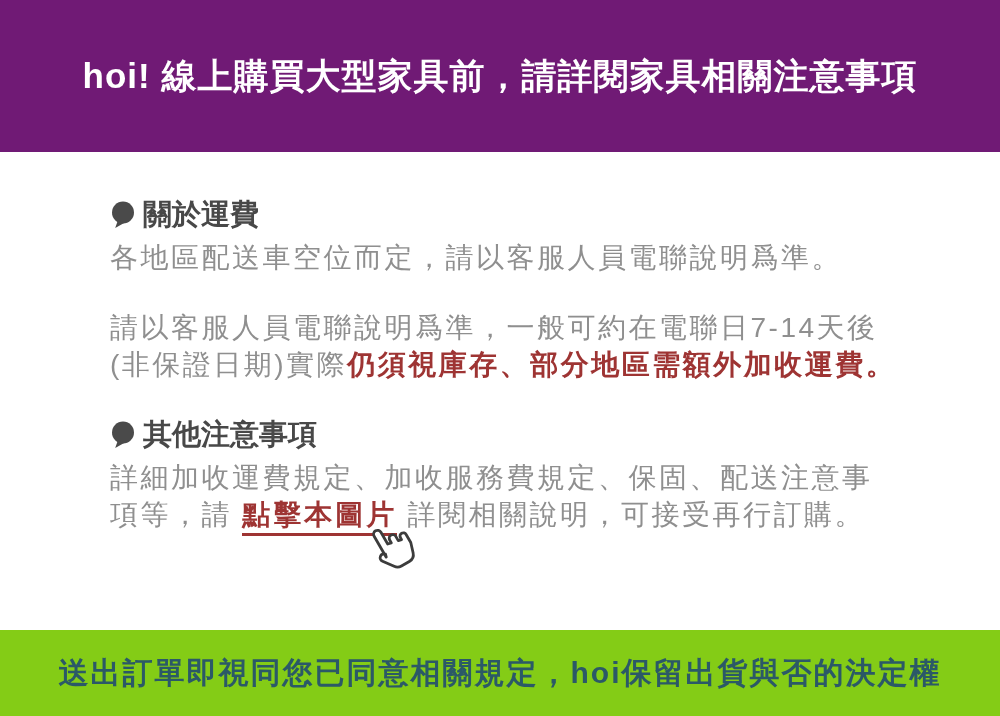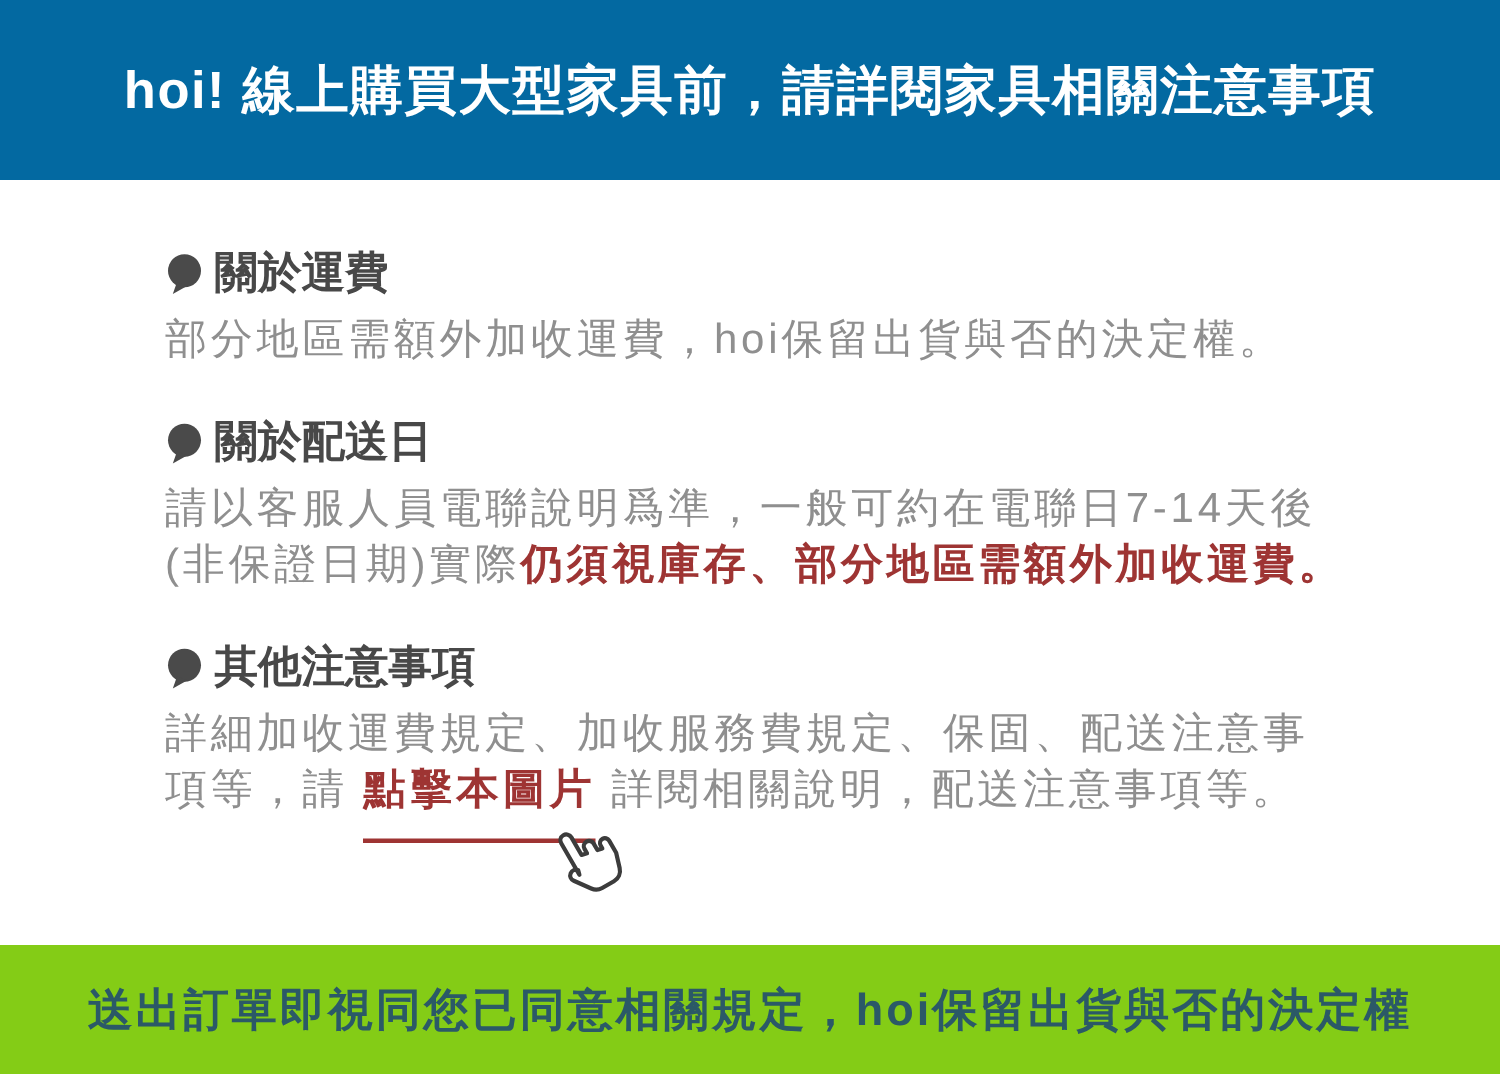--- a/index.html
+++ b/index.html
@@ -5,22 +5,22 @@
   html,body{margin:0;padding:0;}
   body{
     width:1000px;height:716px;
     background:#ffffff;
     display:flex;flex-direction:column;
     font-family:"Liberation Sans","DejaVu Sans",sans-serif;
     overflow:hidden;
   }
   
   .banner{
-    flex:none;height:120px;
-    background:#0369a1;
+    flex:none;height:152px;
+    background:#701a75;
     display:flex;align-items:center;justify-content:center;
   }
   .banner h1{
     margin:0;
     color:#ffffff;
     font-size:35px;font-weight:bold;
     letter-spacing:1px;
     white-space:nowrap;
   }
   
@@ -38,21 +38,21 @@
     font-size:28px;line-height:37px;
     letter-spacing:2.5px;
     color:#8f8f8f;
   }
   .em-red{color:#9e3433;font-weight:bold;}
   .link-red{
     color:#9e3433;font-weight:bold;
     letter-spacing:3px;
     text-decoration:none;
     border-bottom:3px solid #9e3433;
-    padding-bottom:18px;
+    padding-bottom:3px;
     position:relative;
     cursor:pointer;
     white-space:nowrap;
   }
   .hand{
     position:absolute;
     right:-20px;bottom:-42px;
     transform:rotate(-30deg);
     pointer-events:none;
   }
@@ -80,45 +80,38 @@
   <div class="content">
 
     <section class="section">
       <div class="sec-head">
         <svg class="bubble" width="26" height="28" viewBox="0 0 26 28">
           <circle cx="13" cy="11.5" r="11" fill="#4a4a4a"></circle>
           <path d="M8 19 L5.2 27 L15 21.5 Z" fill="#4a4a4a"></path>
         </svg>
         <span>關於運費</span>
       </div>
-      <p class="sec-body"><span>部分地區需額外加收運費，hoi保留出貨與否的決定權。</span></p>
+      <p class="sec-body"><span>各地區配送車空位而定，請以客服人員電聯說明爲準。</span></p>
     </section>
 
     <section class="section">
-      <div class="sec-head">
-        <svg class="bubble" width="26" height="28" viewBox="0 0 26 28">
-          <circle cx="13" cy="11.5" r="11" fill="#4a4a4a"></circle>
-          <path d="M8 19 L5.2 27 L15 21.5 Z" fill="#4a4a4a"></path>
-        </svg>
-        <span>關於配送日</span>
-      </div>
       <p class="sec-body"><span>請以客服人員電聯說明爲準，一般可約在電聯日7-14天後(非保證日期)實際</span><strong class="em-red">仍須視庫存、部分地區需額外加收運費。</strong></p>
     </section>
 
     <section class="section">
       <div class="sec-head">
         <svg class="bubble" width="26" height="28" viewBox="0 0 26 28">
           <circle cx="13" cy="11.5" r="11" fill="#4a4a4a"></circle>
           <path d="M8 19 L5.2 27 L15 21.5 Z" fill="#4a4a4a"></path>
         </svg>
         <span>其他注意事項</span>
       </div>
       <p class="sec-body"><span>詳細加收運費規定、加收服務費規定、保固、配送注意事項等，請 </span><a class="link-red"><span>點擊本圖片</span><svg class="hand" width="56" height="56" viewBox="0 0 60 60">
           <path d="M22 38 V12 a4.2 4.2 0 0 1 8.4 0 V26.5 l4 .9 v-3.6 a3.8 3.8 0 0 1 7.6 0 v5.3 l3.6 .8 v-2.4 a3.5 3.5 0 0 1 7 0 v10 l-3.3 10.7 a8.6 8.6 0 0 1 -8.2 6.1 h-9.7 a8.6 8.6 0 0 1 -7 -3.6 l-8 -11 a4.1 4.1 0 0 1 6.5 -5 z" fill="#ffffff" stroke="#3c3c3c" stroke-width="3" stroke-linejoin="round" stroke-linecap="round"></path>
-        </svg></a><span> 詳閱相關說明，配送注意事項等。</span></p>
+        </svg></a><span> 詳閱相關說明，可接受再行訂購。</span></p>
     </section>
 
   </div>
 </div>
 
 <footer class="footer">
   <div class="note">送出訂單即視同您已同意相關規定，hoi保留出貨與否的決定權</div>
 </footer>
 
 </body></html>

